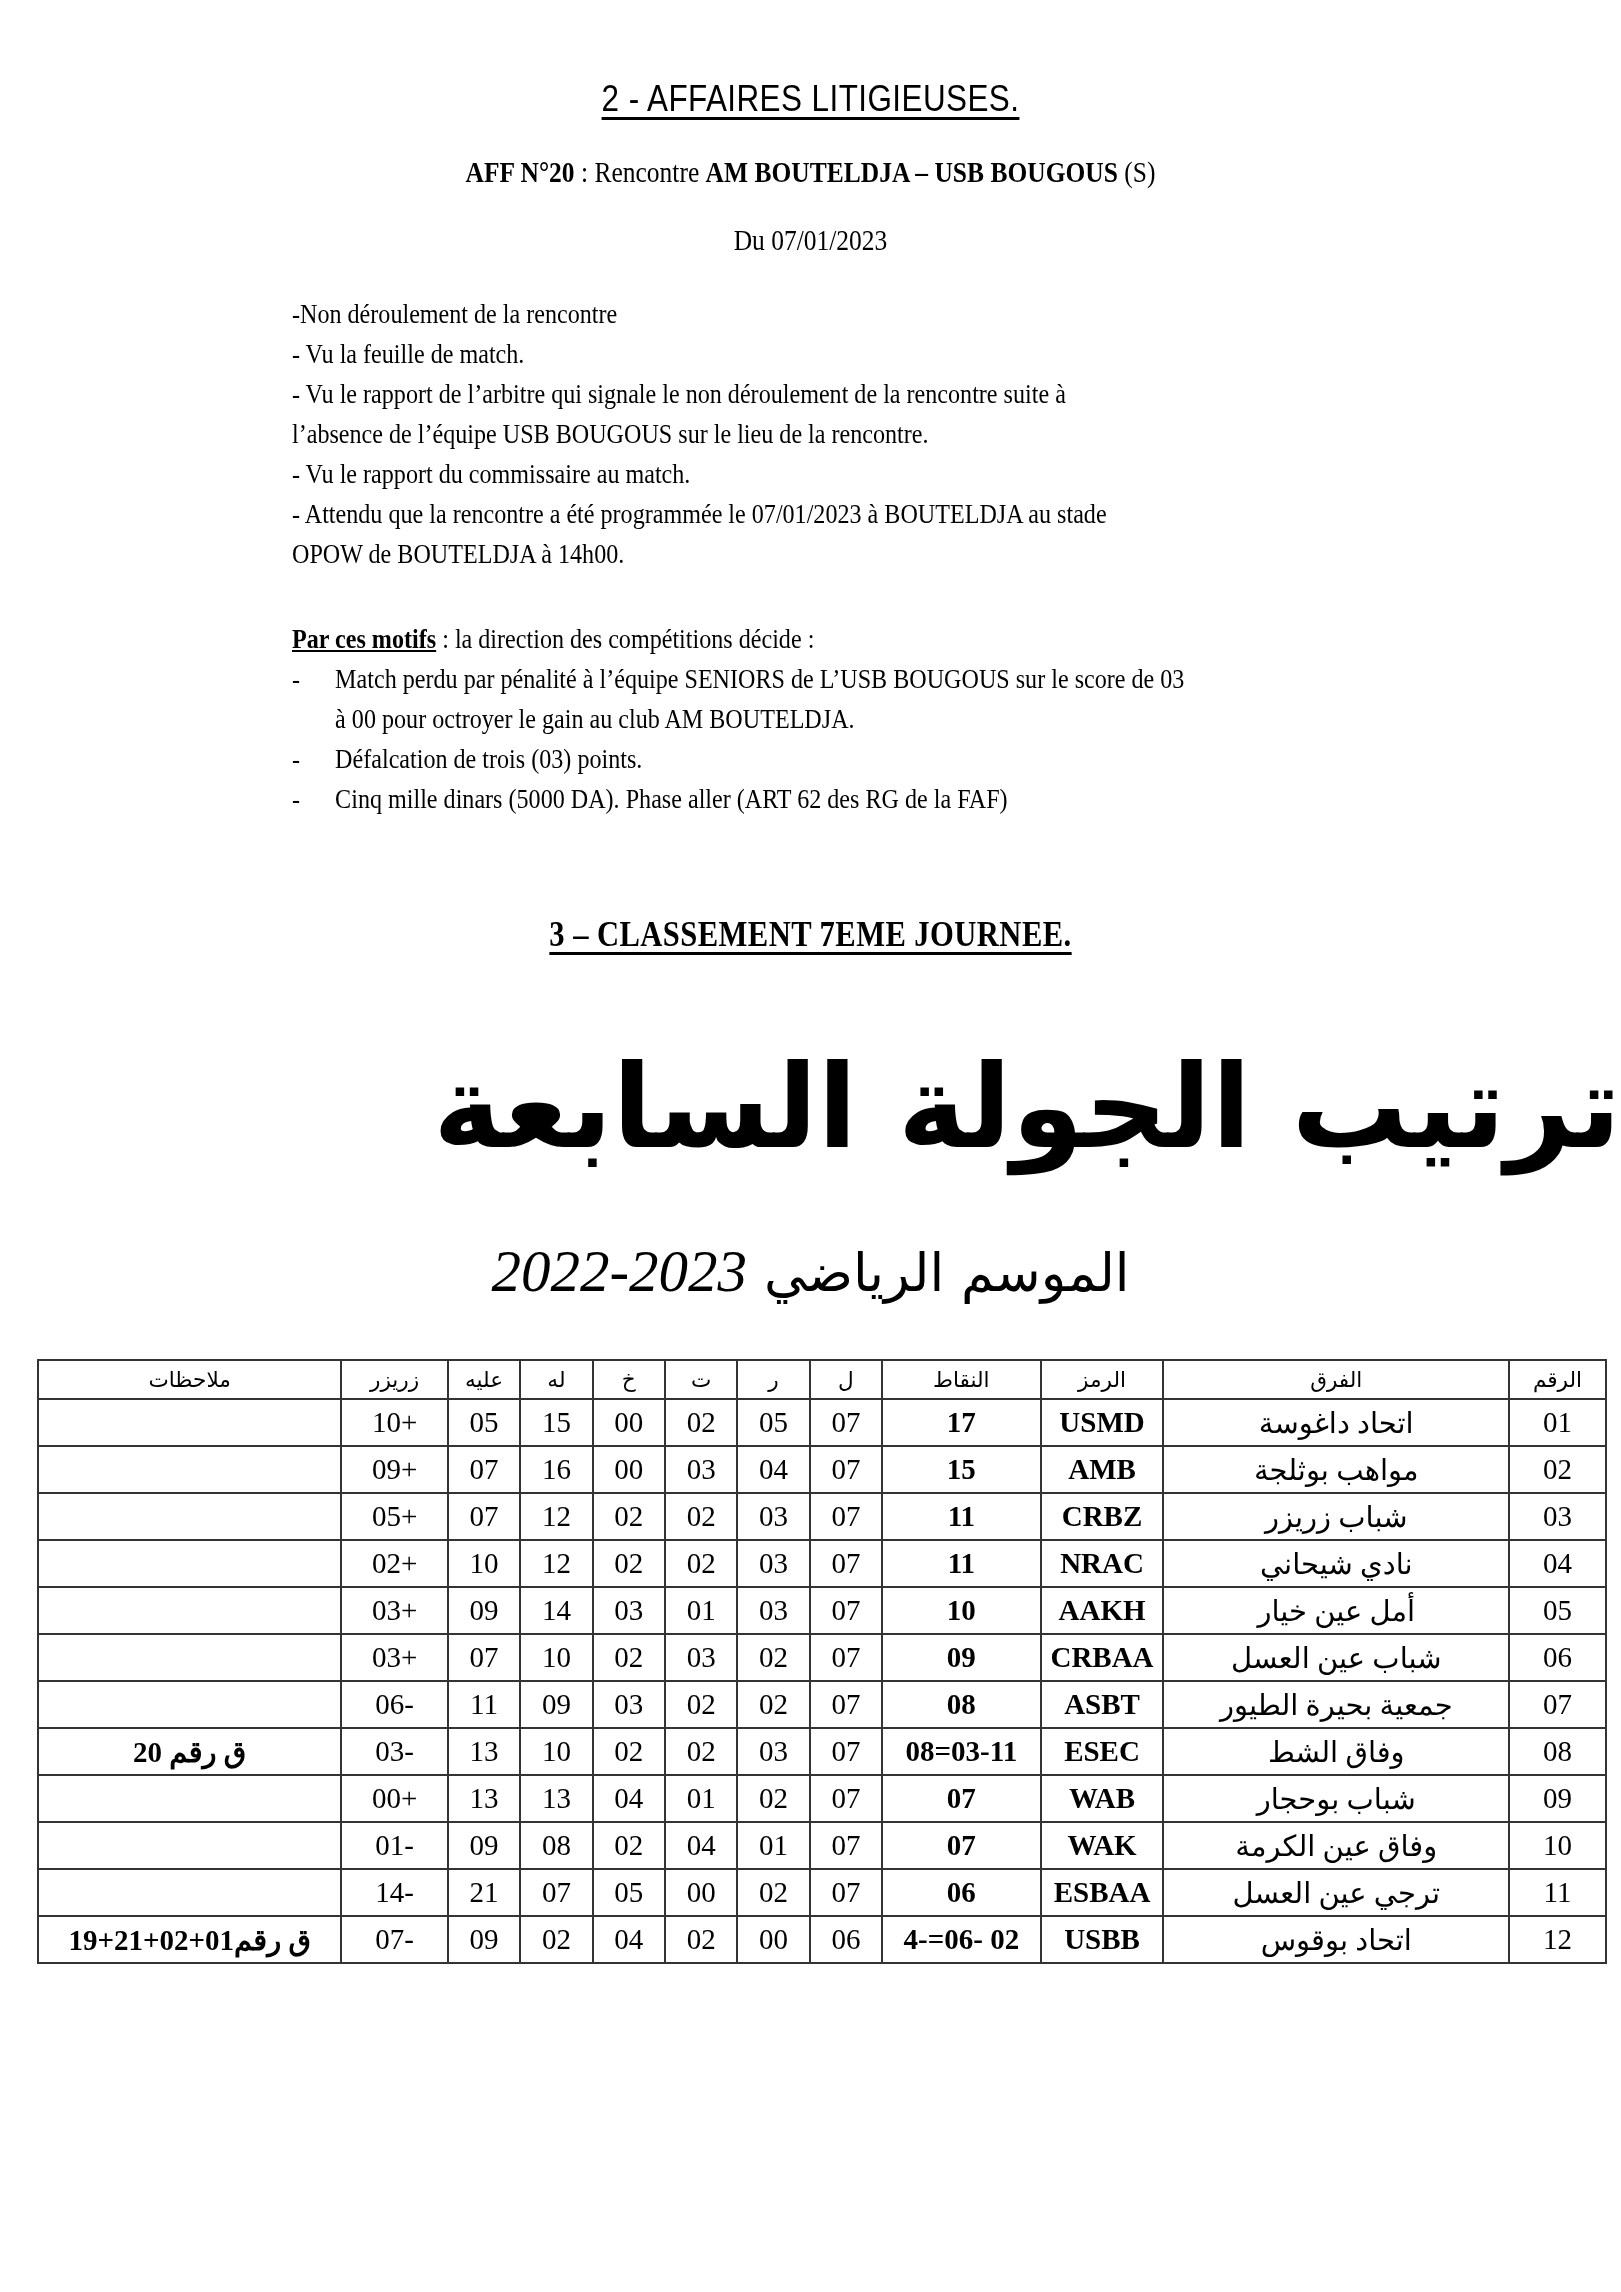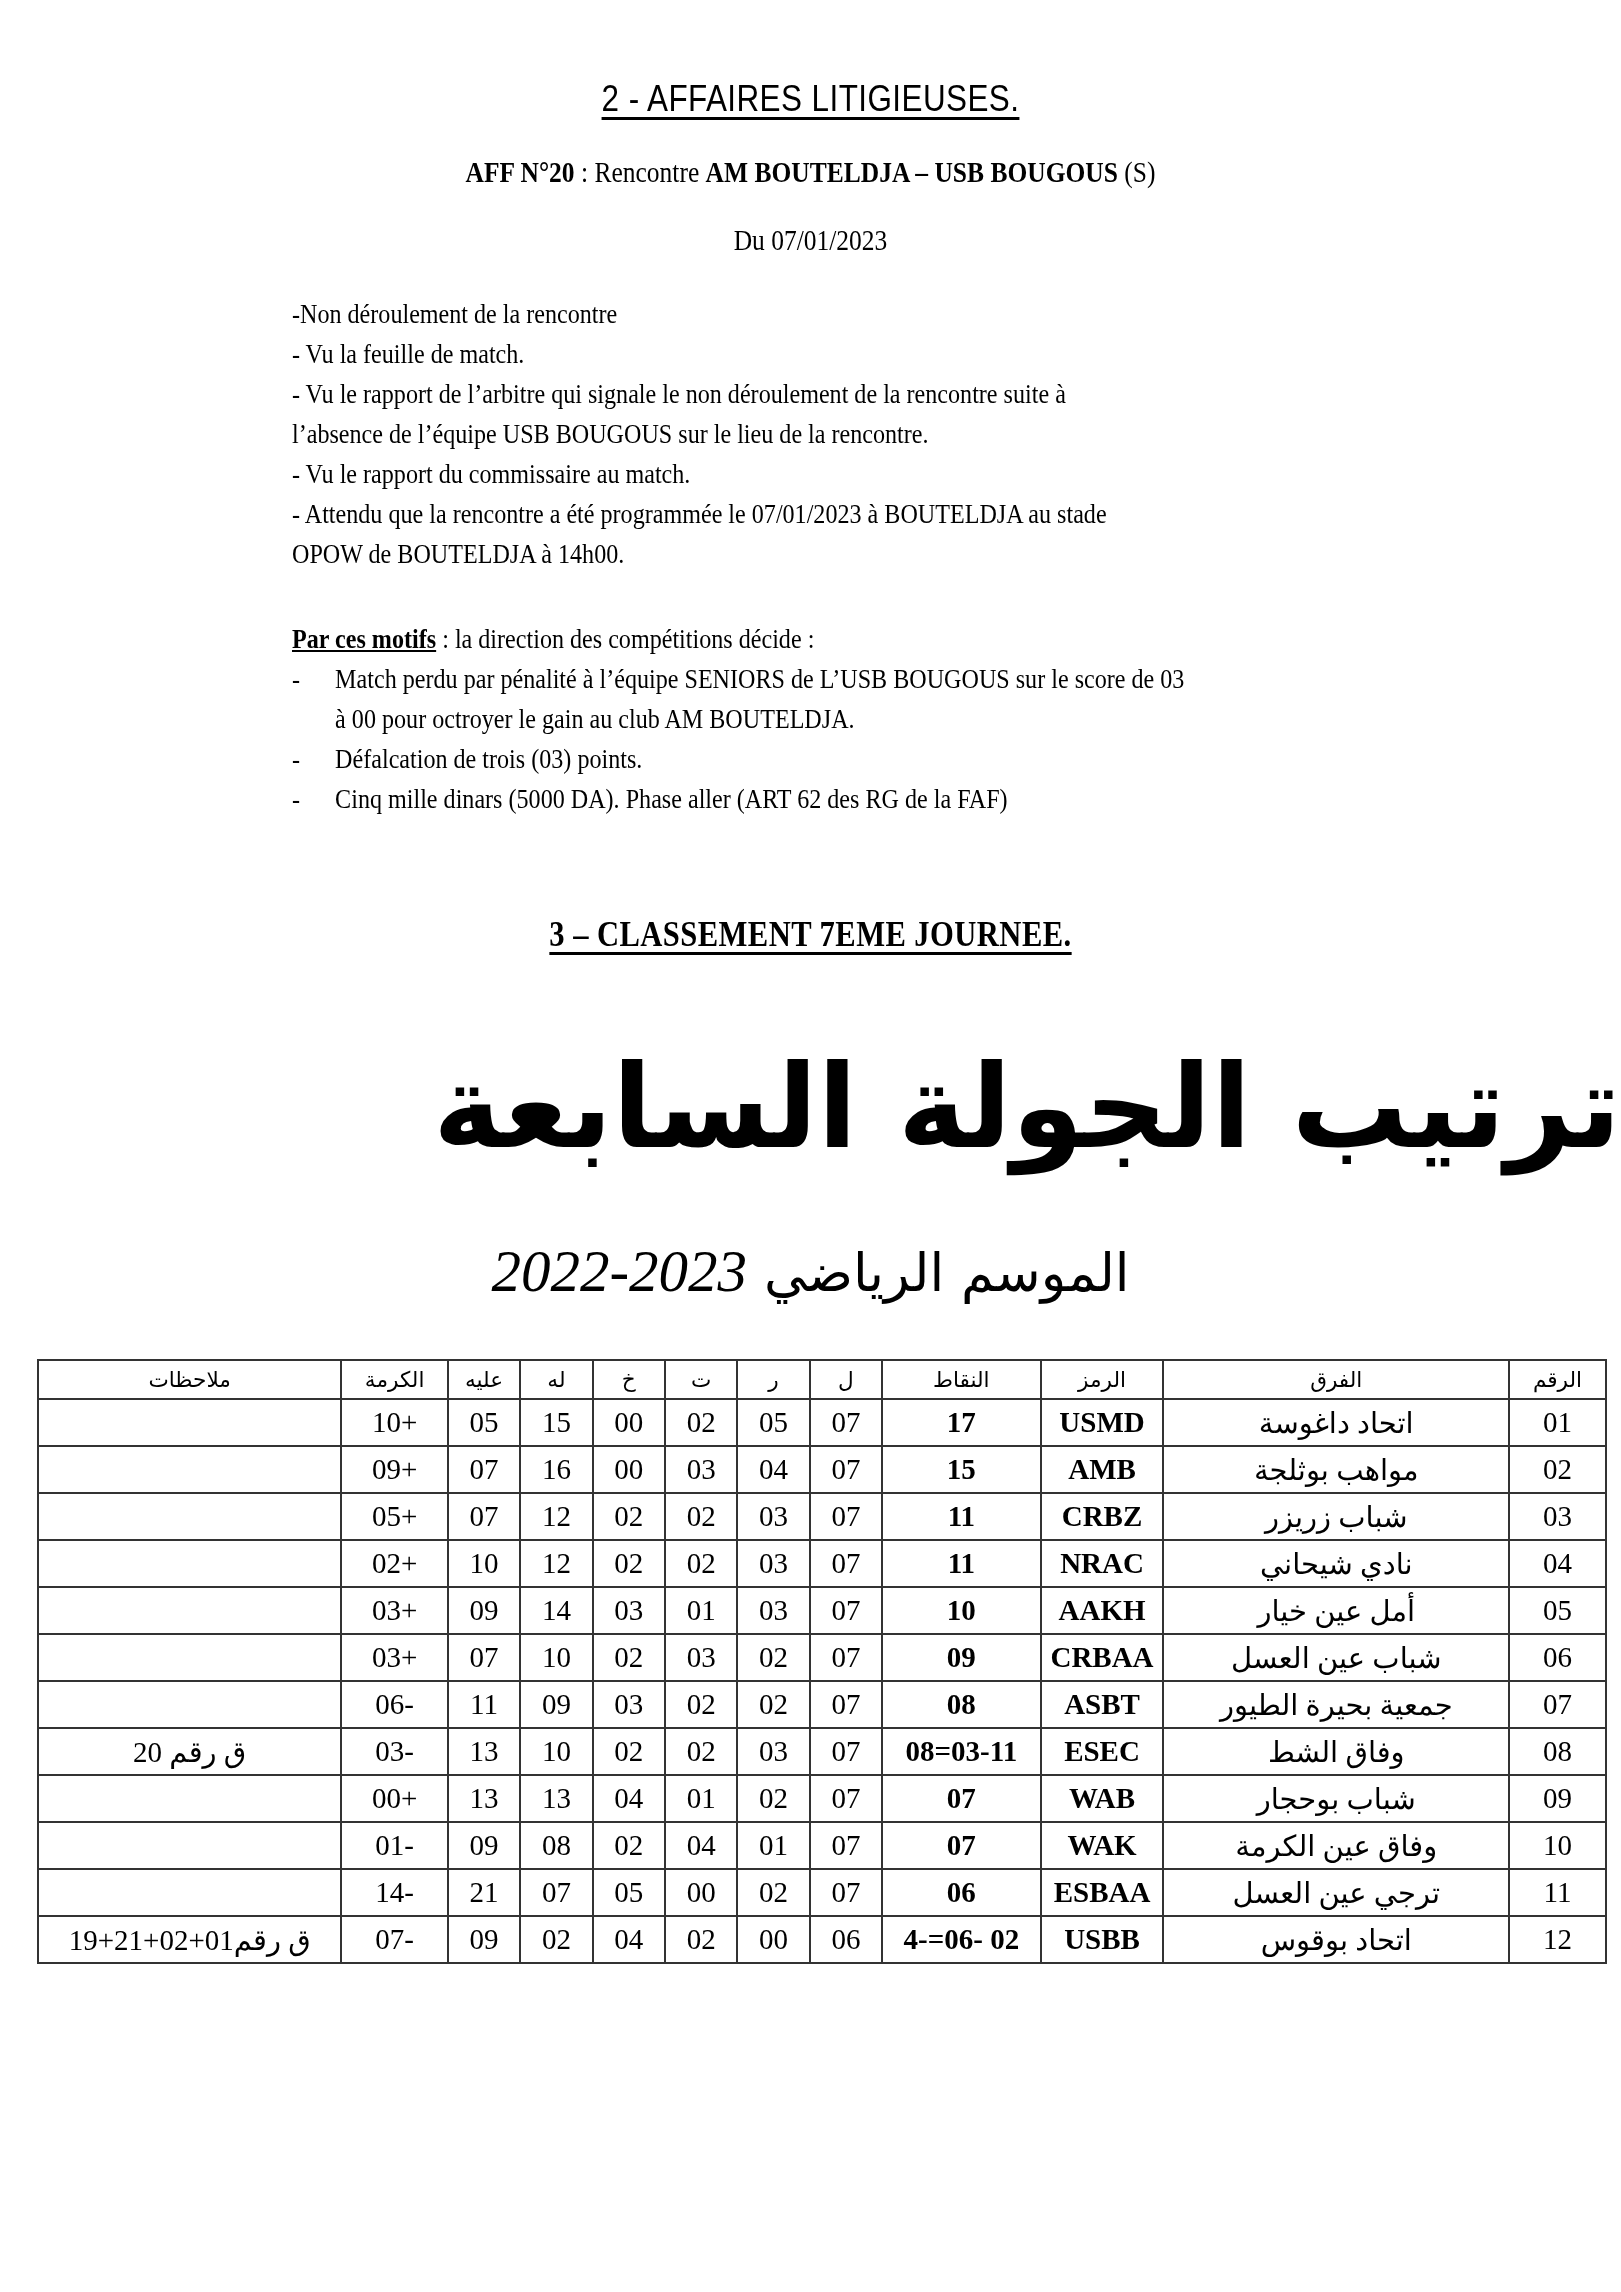--- a/index.html
+++ b/index.html
@@ -26,21 +26,21 @@
   #ar-season { position: absolute; top: 1237px; left: 0; width: 1621px; text-align: center; font-family: "DejaVu Sans", sans-serif; font-size: 53px; direction: rtl; }
   #ar-season .yr { font-family: "Liberation Serif", serif; font-size: 59px; font-style: italic; }
 
   table.standings { position: absolute; left: 37px; top: 1359px; width: 1570px; border-collapse: collapse; table-layout: fixed; direction: rtl; }
   table.standings th, table.standings td { border: 2px solid #333; text-align: center; padding: 0; overflow: hidden; white-space: nowrap; }
   table.standings th { height: 37px; font-family: "DejaVu Sans", sans-serif; font-weight: normal; font-size: 21.6px; }
   table.standings td { height: 45px; font-size: 29px; font-family: "Liberation Serif", serif; }
   td.team { font-family: "DejaVu Sans", sans-serif; font-weight: normal; font-size: 22.5px; }
   td.code { font-weight: bold; font-size: 29px; }
   td.pts { font-weight: bold; font-size: 28px; }
-  td.note { font-family: "DejaVu Sans", sans-serif; font-weight: normal; font-size: 22.5px; margin-left: 21px; }
+  td.note { font-family: "DejaVu Sans", sans-serif; font-weight: bold; font-size: 22.5px; margin-left: 21px; }
 </style>
 </head>
 <body>
 
 <div class="page">
 
   <div id="sec2-title" class="sec-title">2 -  AFFAIRES LITIGIEUSES.</div>
 
   <div id="aff-line" class="center-line"><span class="b">AFF N°20</span><span> : Rencontre </span><span class="b">AM BOUTELDJA – USB BOUGOUS</span><span> (S)</span></div>
 
@@ -99,21 +99,21 @@
         <th>الرقم</th>
         <th>الفرق</th>
         <th>الرمز</th>
         <th>النقاط</th>
         <th>ل</th>
         <th>ر</th>
         <th>ت</th>
         <th>خ</th>
         <th>له</th>
         <th>عليه</th>
-        <th>الكرمة</th>
+        <th>زريزر</th>
         <th>ملاحظات</th>
       </tr>
     </thead>
     <tbody id="standings-body">
         <tr>
           <td>01</td>
           <td class="team">اتحاد داغوسة</td>
           <td class="code">USMD</td>
           <td class="pts" dir="ltr">17</td>
           <td>07</td>

